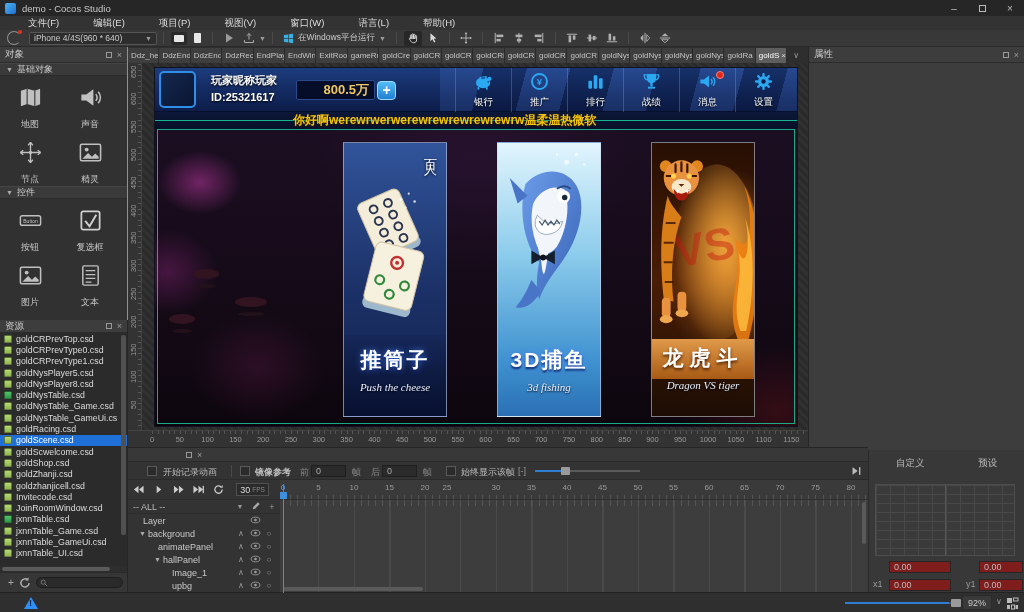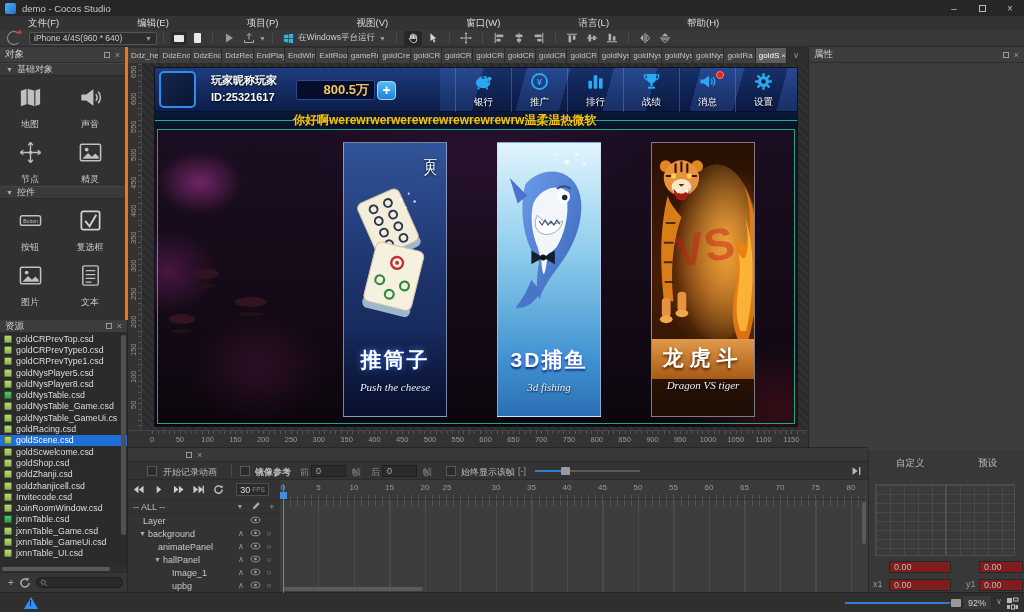--- a/index.html
+++ b/index.html
@@ -7,21 +7,21 @@
   .app{position:relative;width:1024px;height:612px;background:#2f2f2f;overflow:hidden;
        font-family:"Liberation Sans","DejaVu Sans",sans-serif;color:#ccc;-webkit-font-smoothing:antialiased;}
   .abs{position:absolute;}
 
   
   .titlebar{position:absolute;left:0;top:0;width:1024px;height:16px;background:#262626;display:flex;align-items:center;font-size:9.5px;color:#c8c8c8;}
   .app-logo{width:11px;height:11px;border-radius:2px;margin:0 6px 0 5px;background:linear-gradient(135deg,#4fb2f2,#1e6fd0);}
   .win-controls{position:absolute;right:0;top:0;height:16px;display:flex;}
   .win-btn{width:28px;height:16px;display:flex;align-items:center;justify-content:center;color:#bbb;font-size:10px;}
   .win-max-glyph{width:7px;height:7px;border:1px solid #bbb;display:inline-block;}
-  .menubar{position:absolute;left:0;top:16px;width:1024px;height:14px;background:#333;display:flex;align-items:flex-start;padding-left:18px;gap:44px;}
+  .menubar{position:absolute;left:0;top:16px;width:1024px;height:14px;background:#333;display:flex;align-items:flex-start;padding-left:18px;}
   .menu-item{font-size:9.5px;color:#ddd;padding:0 10px;margin-right:14px;height:14px;line-height:14px;}
   .toolbar{position:absolute;left:0;top:30px;width:1024px;height:17px;background:#383838;border-bottom:1px solid #2a2a2a;display:flex;align-items:center;}
   .cocos-badge{position:relative;width:14px;height:14px;margin:0 8px 0 7px;border:1.5px solid #909090;border-radius:50%;border-right-color:transparent;}
   .cocos-dot{position:absolute;right:-2px;top:-2px;width:4px;height:4px;border-radius:50%;background:#e03020;}
   .device-select{width:128px;height:13px;background:#2d2d2d;border:1px solid #555;border-radius:2px;display:flex;align-items:center;font-size:8.5px;color:#ccc;padding:0 4px;}
   .device-select .lbl{flex:1;white-space:nowrap;overflow:hidden;}
   .caret{font-size:7px;color:#999;}
   .tb-sep{width:1px;height:12px;background:#4a4a4a;margin:0 6px;}
   .orient-btn{width:16px;height:13px;display:flex;align-items:center;justify-content:center;margin:0 1px;border-radius:2px;}
   .orient-btn.on{background:#2a2a2a;}
@@ -33,21 +33,21 @@
   .win-run{display:flex;align-items:center;height:13px;font-size:8.5px;color:#ccc;margin:0 4px;white-space:nowrap;}
   .win-run svg{width:11px;height:11px;margin-right:4px;}
 
   
   .panel-head{height:16px;background:#3d3d3d;border-bottom:1px solid #2c2c2c;display:flex;align-items:center;font-size:9.5px;color:#ccc;padding:0 5px;}
   .panel-head .ttl{flex:1;}
   .mini-sq{width:6px;height:6px;border:1px solid #999;margin-right:5px;}
   .mini-x{color:#999;font-size:9px;line-height:6px;}
 
   
-  .objects{left:0;top:47px;width:128px;height:273px;background:#313131;border-right:3px solid #f97316;}
+  .objects{left:0;top:47px;width:128px;height:273px;background:#313131;border-right:1px solid #f97316;}
   .sec-head{height:13px;background:#3a3a3a;border-top:1px solid #454545;border-bottom:1px solid #2b2b2b;font-size:9px;color:#ccc;display:flex;align-items:center;padding-left:6px;}
   .sec-head .tri{font-size:7px;margin-right:4px;color:#aaa;}
   .pal-grid{display:flex;flex-wrap:wrap;}
   .pal-item{width:60px;display:flex;flex-direction:column;align-items:center;margin-top:9px;}
   .pal-item svg{width:25px;height:25px;}
   .pal-lbl{font-size:9px;color:#c8c8c8;margin-top:4px;}
 
   
   .resources{left:0;top:320px;width:128px;height:272px;background:#303030;border-right:1px solid #262626;display:flex;flex-direction:column;}
   .res-head{height:13px;}

